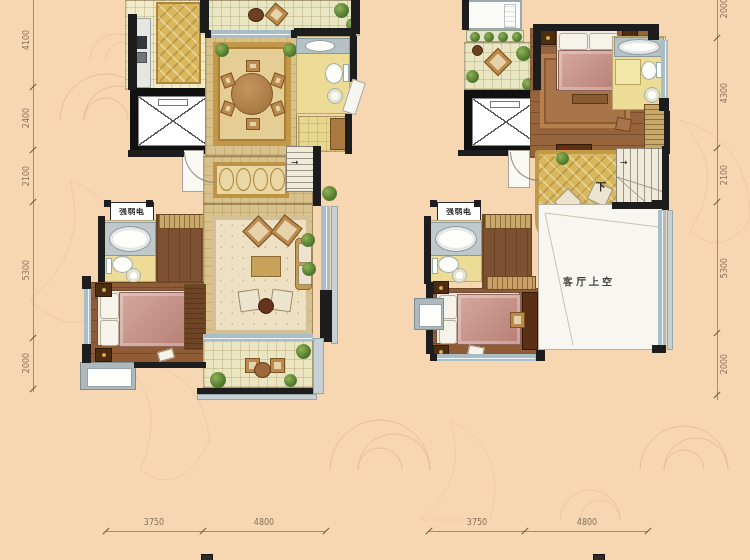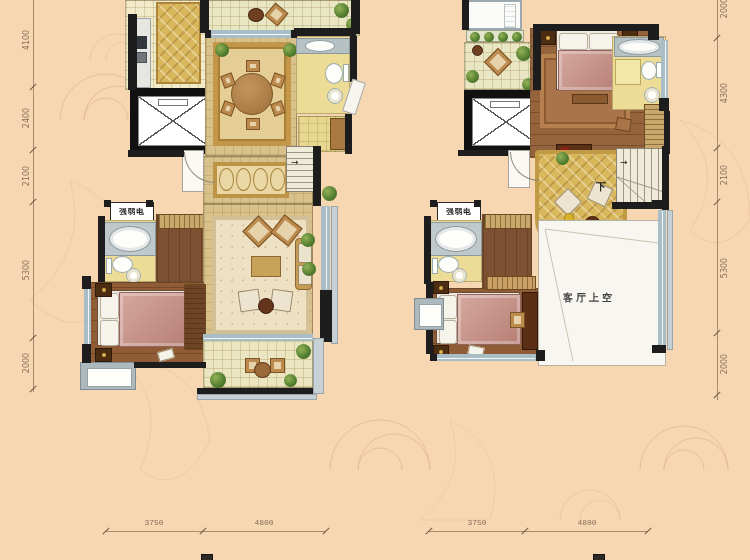--- a/index.html
+++ b/index.html
@@ -27,21 +27,21 @@
      linear-gradient(to top left,transparent calc(50% - .7px),#5a5a5a calc(50% - .7px) calc(50% + .7px),transparent calc(50% + .7px));}
   .stairs{background:#f0ead9;border:1px solid #8a8478;}
   .steps-h{background-image:repeating-linear-gradient(180deg,transparent 0 5px,#9b968a 5px 6px);}
   .steps-v{background-image:repeating-linear-gradient(90deg,transparent 0 6px,#9b968a 6px 7px);}
   .arc{position:absolute;border-left:1px solid #8f887b;border-bottom:1px solid #8f887b;
        border-bottom-left-radius:100%;}
   .wp{position:absolute;background:#ffffff;border:1px solid #2a2a2a;display:flex;align-items:center;
       justify-content:center;font-size:7.5px;font-weight:bold;color:#1d1d1d;letter-spacing:1px;}
   .dlab{position:absolute;font-size:8px;color:#87705a;white-space:nowrap;
         transform:translate(-50%,-50%) rotate(-90deg);}
-  .dlab-h{position:absolute;font-size:8px;color:#87705a;white-space:nowrap;transform:translate(-50%,-50%);font-family:Liberation Mono, monospace;}
+  .dlab-h{position:absolute;font-size:8px;color:#87705a;white-space:nowrap;transform:translate(-50%,-50%);}
   .dline-v{position:absolute;width:1px;background:#a68c6c;}
   .dline-h{position:absolute;height:1px;background:#a68c6c;}
   .tick{width:9px;height:1px;background:#6f5a40;transform:translate(-50%,-50%) rotate(-45deg);}
   .chair-d{position:absolute;background:#bb8a4c;border:1px solid #7c5526;}
   .chair-d::after{content:"";position:absolute;inset:3px;background:#e6d3ac;}
   .cushion{position:absolute;background:#ece3ce;border:1px solid #998a68;border-radius:2px;}
   .pillow{position:absolute;background:#f6f3ea;border:1px solid #b6ae9d;border-radius:3px;}
   .duvet{position:absolute;background:linear-gradient(135deg,#d6a89e,#b77f76);border:1px solid #92655c;
          box-shadow:inset 0 0 0 3px rgba(255,255,255,.28);}
   .nstand{position:absolute;background:#4c2d12;border:1px solid #2e1a08;}
@@ -300,21 +300,21 @@
     <div class="nstand" style="left:433px;top:281px;width:14px;height:11px;"></div>
     <div class="nstand" style="left:433px;top:345px;width:14px;height:11px;"></div>
     <div class="abs" style="left:522px;top:292px;width:16px;height:58px;background:#5a2f15;border:1px solid #331a08;"></div>
     <div class="chair-d" style="left:510px;top:312px;width:13px;height:14px;"></div>
     <div class="abs" style="left:468px;top:346px;width:16px;height:10px;background:#f6f3ea;border:1px solid #9a8a6a;transform:rotate(12deg);"></div>
 
     <div class="abs" style="left:414px;top:298px;width:30px;height:32px;background:#aeb9bd;border:1px solid #7f8d92;">
       <div class="white-fix" style="position:absolute;left:4px;top:5px;width:21px;height:21px;"></div>
     </div>
 
-    <div class="abs" style="left:538px;top:220px;width:128px;height:146px;background:#f8f6f0;border:1px solid #b9b2a4;">
+    <div class="abs" style="left:538px;top:204px;width:128px;height:146px;background:#f8f6f0;border:1px solid #b9b2a4;">
       <svg width="128" height="146" style="position:absolute;left:0;top:0">
         <path d="M6 8 L34 140 M6 8 L120 22" stroke="#c9c2b2" stroke-width="1" fill="none"></path>
       </svg>
       <div class="voidlab" style="left:24px;top:70px;">
         <span>客厅上空</span>
       </div>
     </div>
 
     <div class="wall" style="left:533px;top:24px;width:122px;height:7px;"></div>
     <div class="wall" style="left:648px;top:24px;width:11px;height:16px;"></div>

